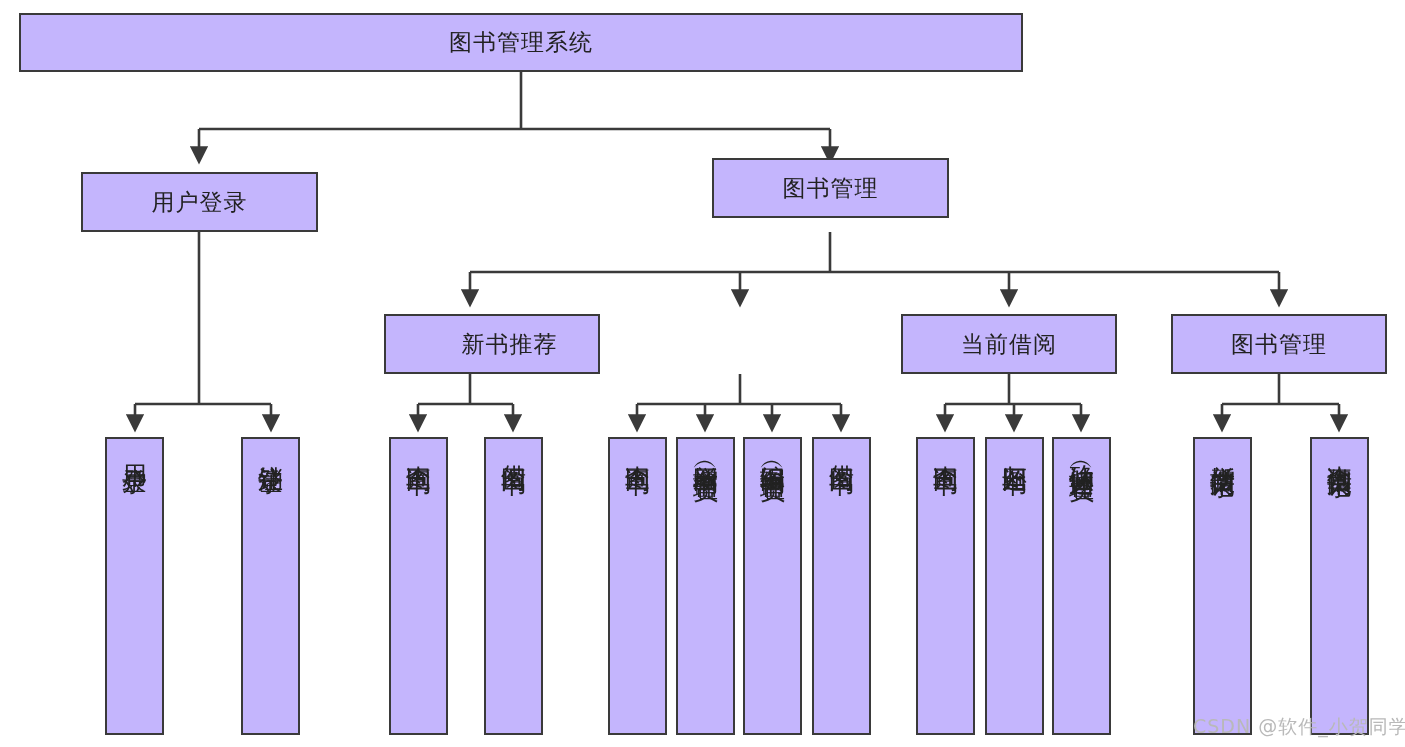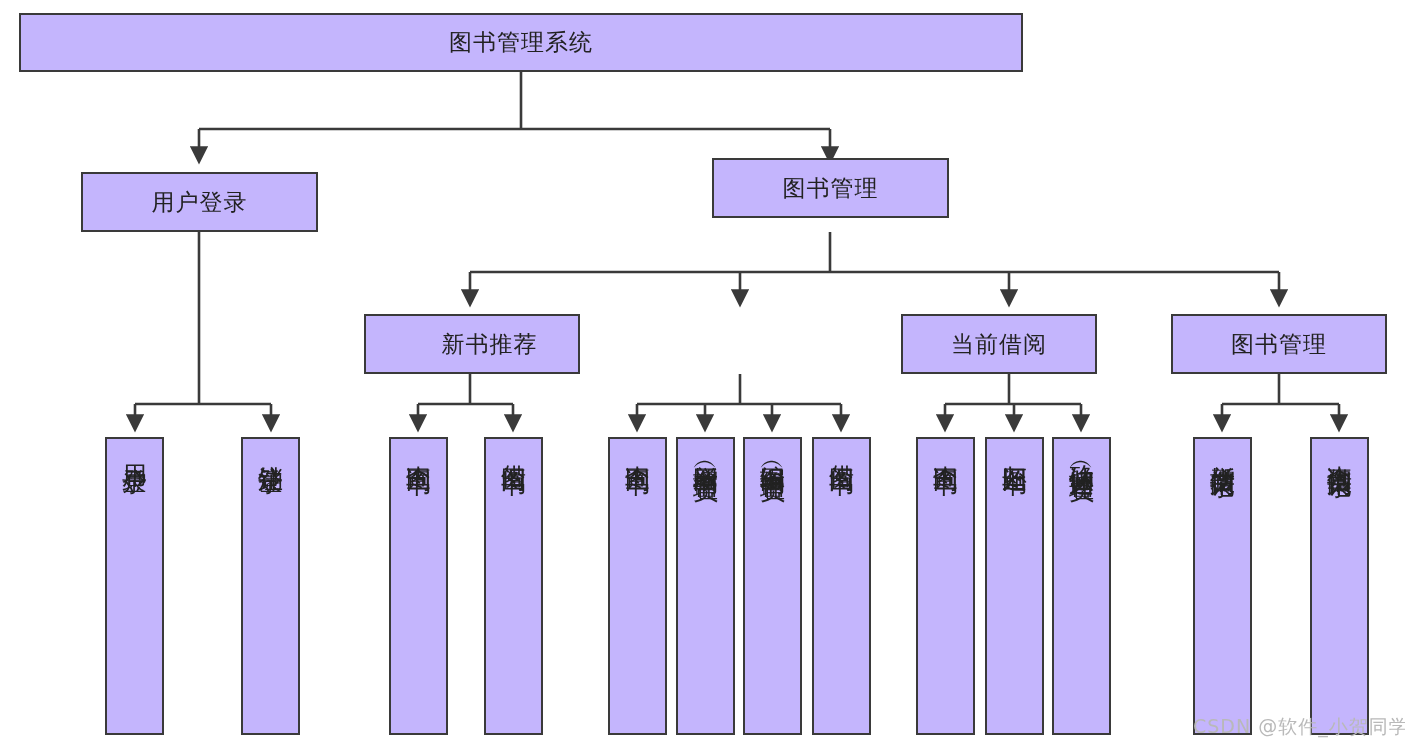--- a/index.html
+++ b/index.html
@@ -110,24 +110,24 @@
     <span class="node-label">图书管理系统</span>
   </div>
 
   <div class="node-box" style="left:81px;top:172px;width:237px;height:60px;">
     <span class="node-label">用户登录</span>
   </div>
   <div class="node-box" style="left:712px;top:158px;width:237px;height:60px;">
     <span class="node-label">图书管理</span>
   </div>
 
-  <div class="node-box" style="left:364px;top:314px;width:216px;height:60px;padding-left:35px;">
+  <div class="node-box" style="left:384px;top:314px;width:216px;height:60px;padding-left:35px;">
     <span class="node-label">新书推荐</span>
   </div>
-  <div class="node-box" style="left:901px;top:314px;width:196px;height:60px;">
+  <div class="node-box" style="left:901px;top:314px;width:216px;height:60px;">
     <span class="node-label">当前借阅</span>
   </div>
   <div class="node-box" style="left:1171px;top:314px;width:216px;height:60px;">
     <span class="node-label">图书管理</span>
   </div>
 
   <div class="node-box vertical" style="left:105px;top:437px;width:59px;height:298px;">
     <span class="node-label">用户登录</span>
   </div>
   <div class="node-box vertical" style="left:241px;top:437px;width:59px;height:298px;">

